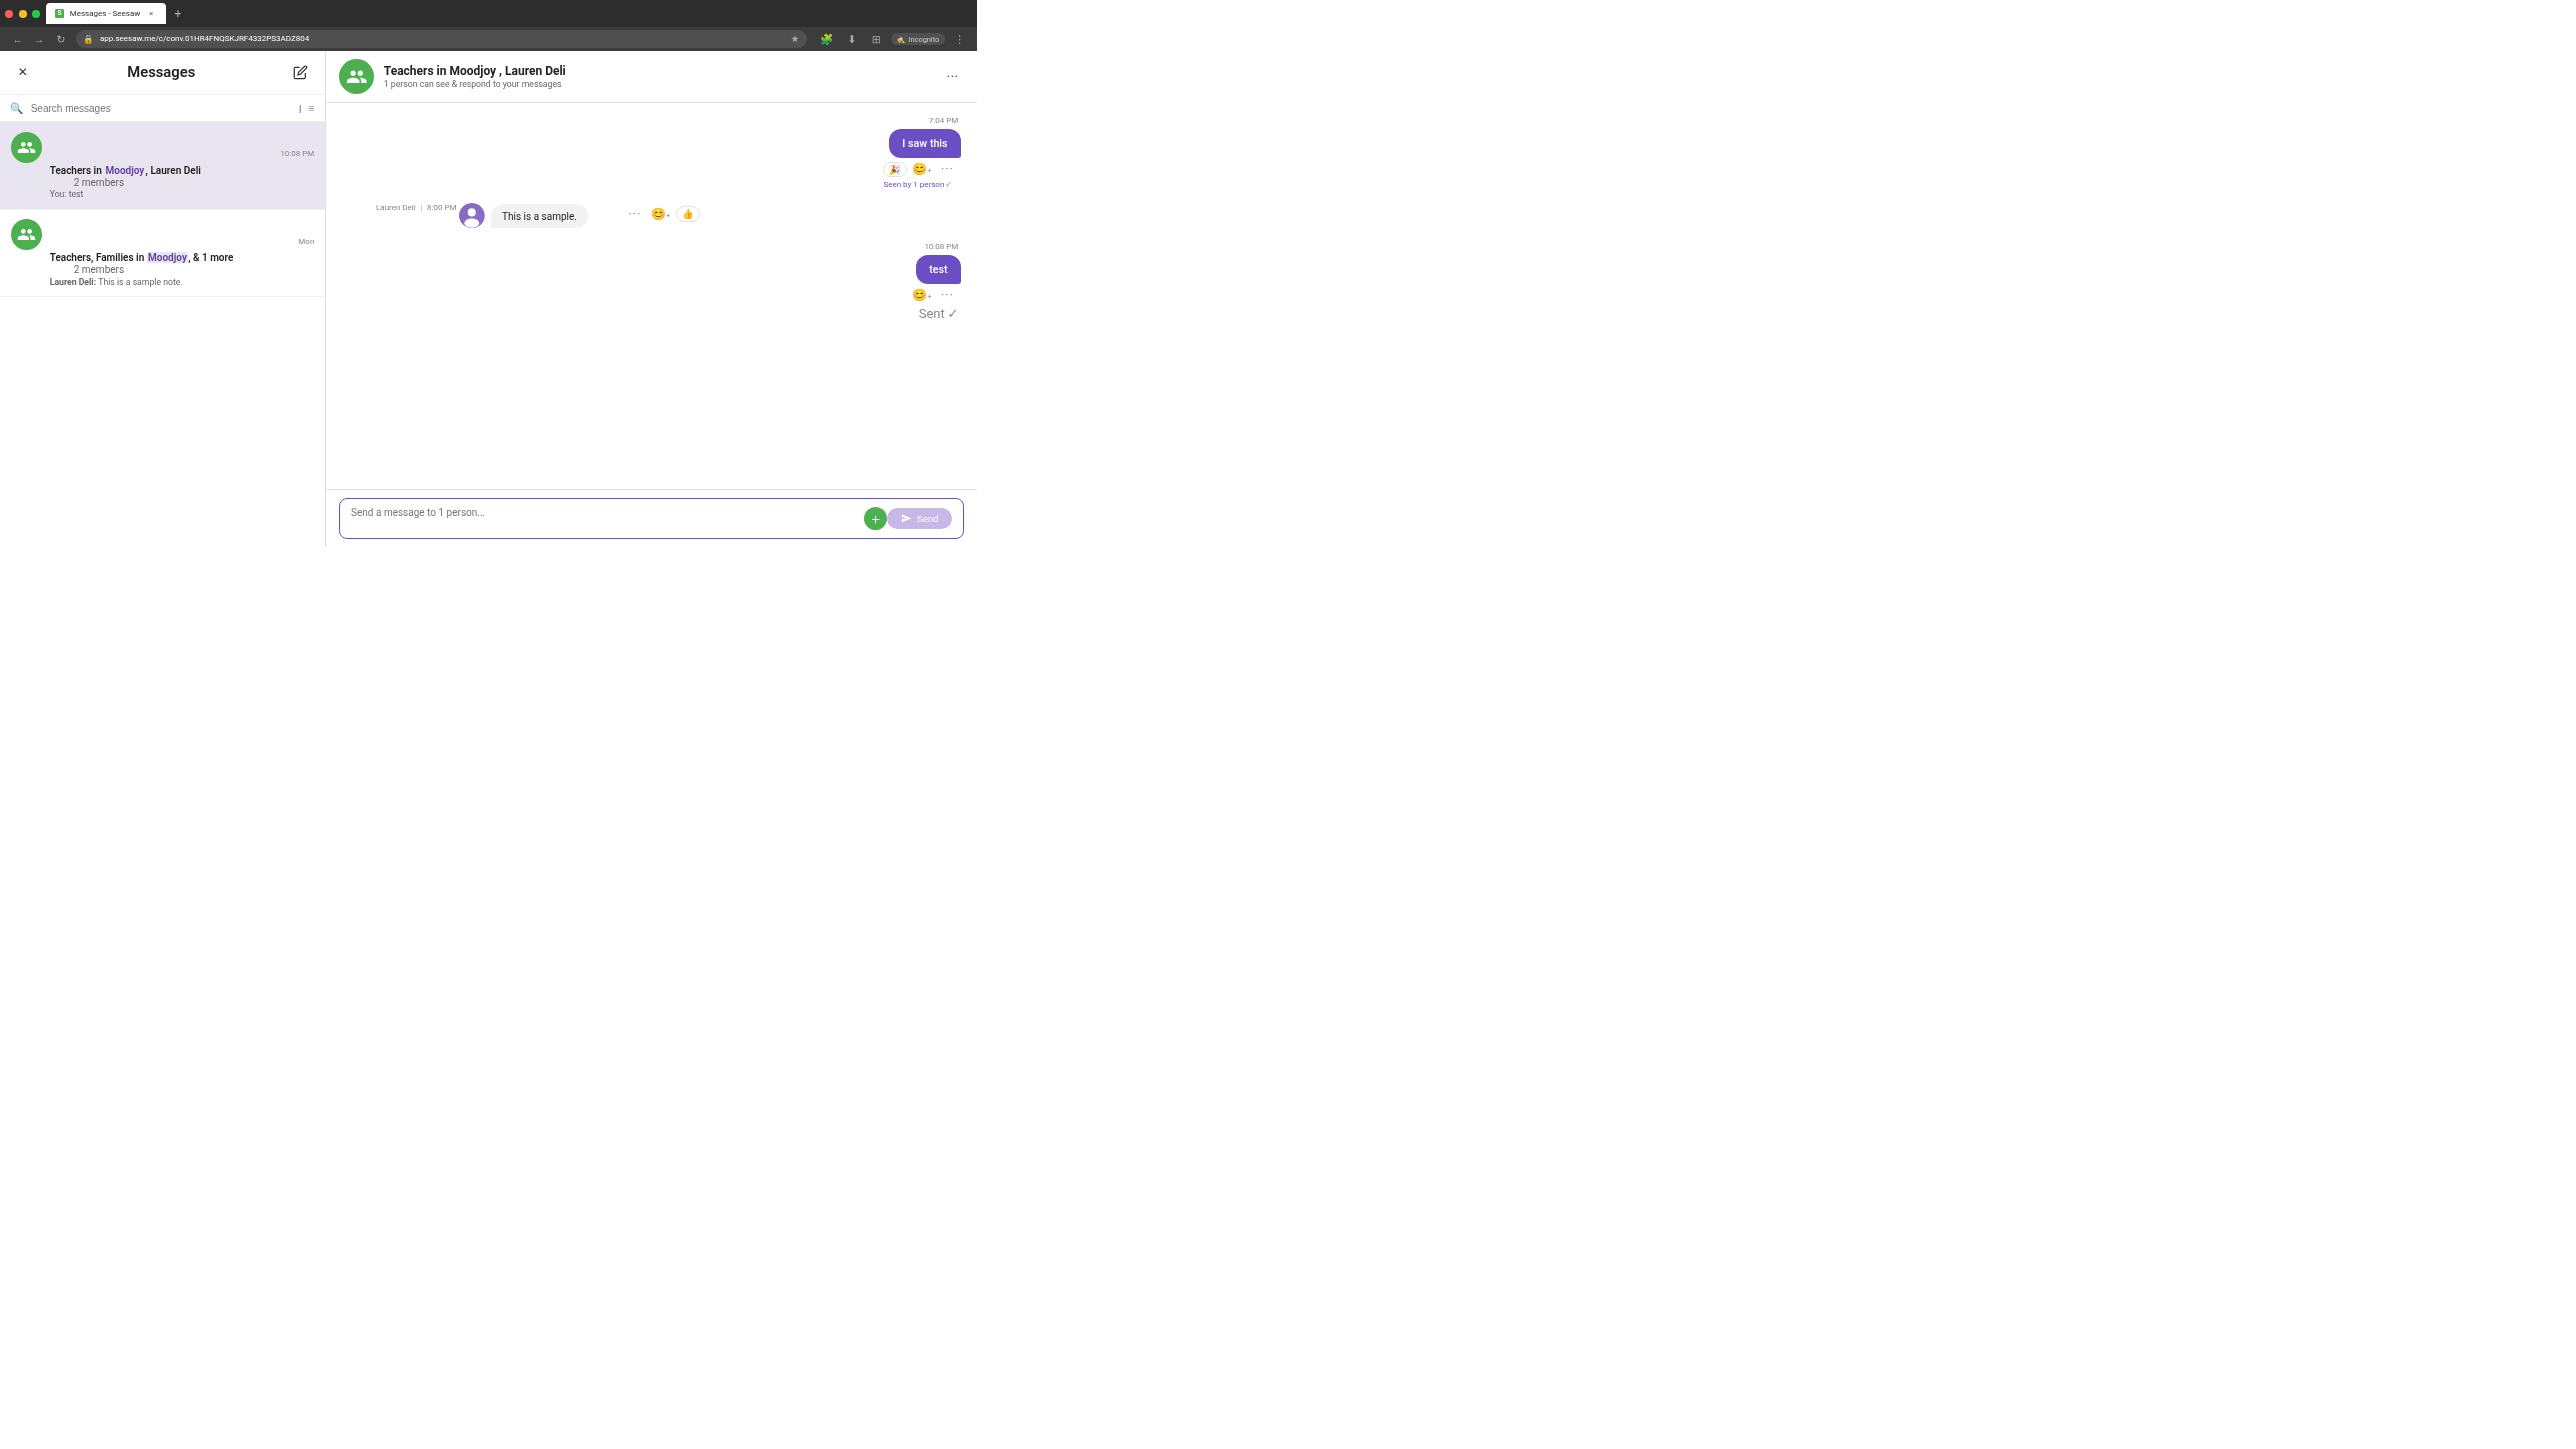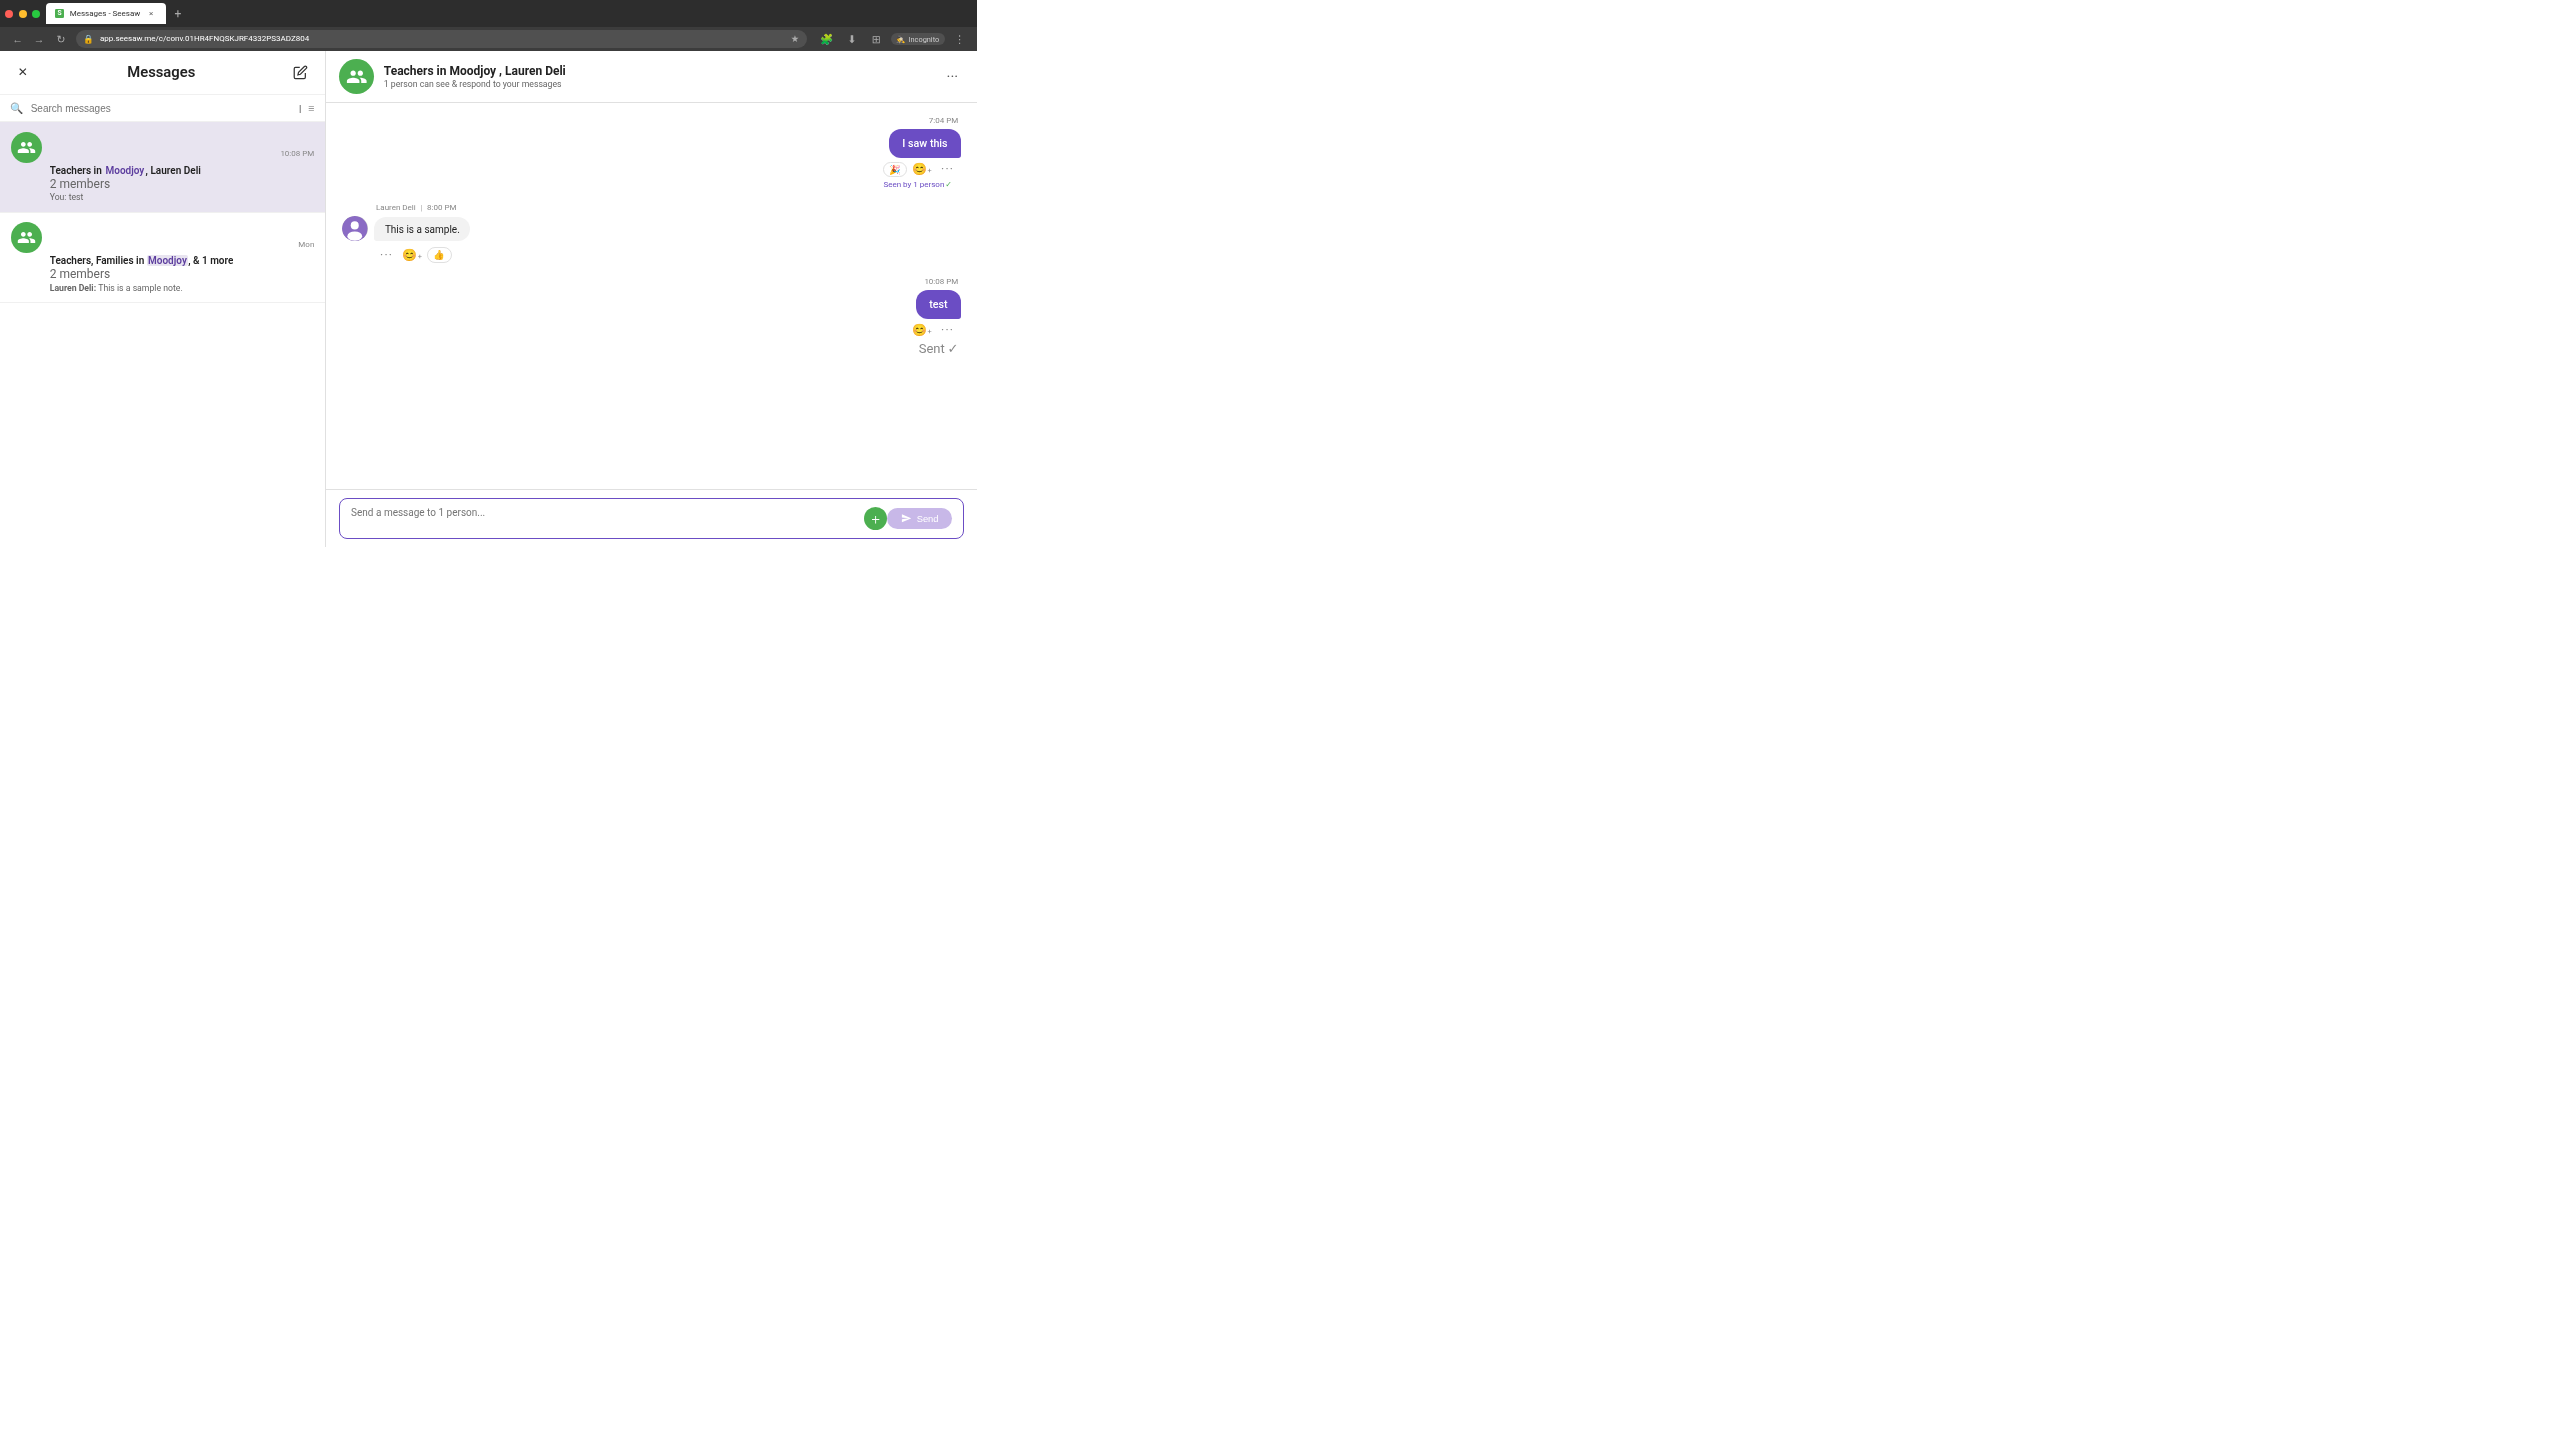--- a/index.html
+++ b/index.html
@@ -223,21 +223,21 @@
       color: #222;
       white-space: nowrap; overflow: hidden; text-overflow: ellipsis; margin-top: 33px;
     }
     .conv-name .highlight {
       background: #e8e4f0;
       border-radius: 2px;
       padding: 0 1.3px;
       color: #5c3d9e;
     }
     .conv-time { font-size: 8px; color: #888; flex-shrink: 0; }
-    .conv-members { font-size: 12px; color: #666; margin-top: 1.3px; }
+    .conv-members { font-size: 10px; color: #666; margin-top: 1.3px; margin-left: 24px; }
     .conv-preview { font-size: 8.7px; color: #666; margin-top: 1.3px; }
 
     
     .main-chat {
       flex: 1;
       display: flex;
       flex-direction: column;
       background: #fff;
     }
     .chat-header {
@@ -272,21 +272,21 @@
       overflow-y: auto;
       padding: 13.4px 16px;
       display: flex;
       flex-direction: column;
       gap: 5.4px;
     }
 
     
     .message-group-incoming {
       display: flex;
-      flex-direction: column;
+      flex-direction: row;
       align-items: flex-start;
       gap: 2.7px;
     }
     .incoming-header {
       font-size: 8px; color: #888;
       margin-left: 34px;
       margin-bottom: 1.3px;
     }
     .incoming-row {
       display: flex; align-items: flex-end; gap: 6.7px;

